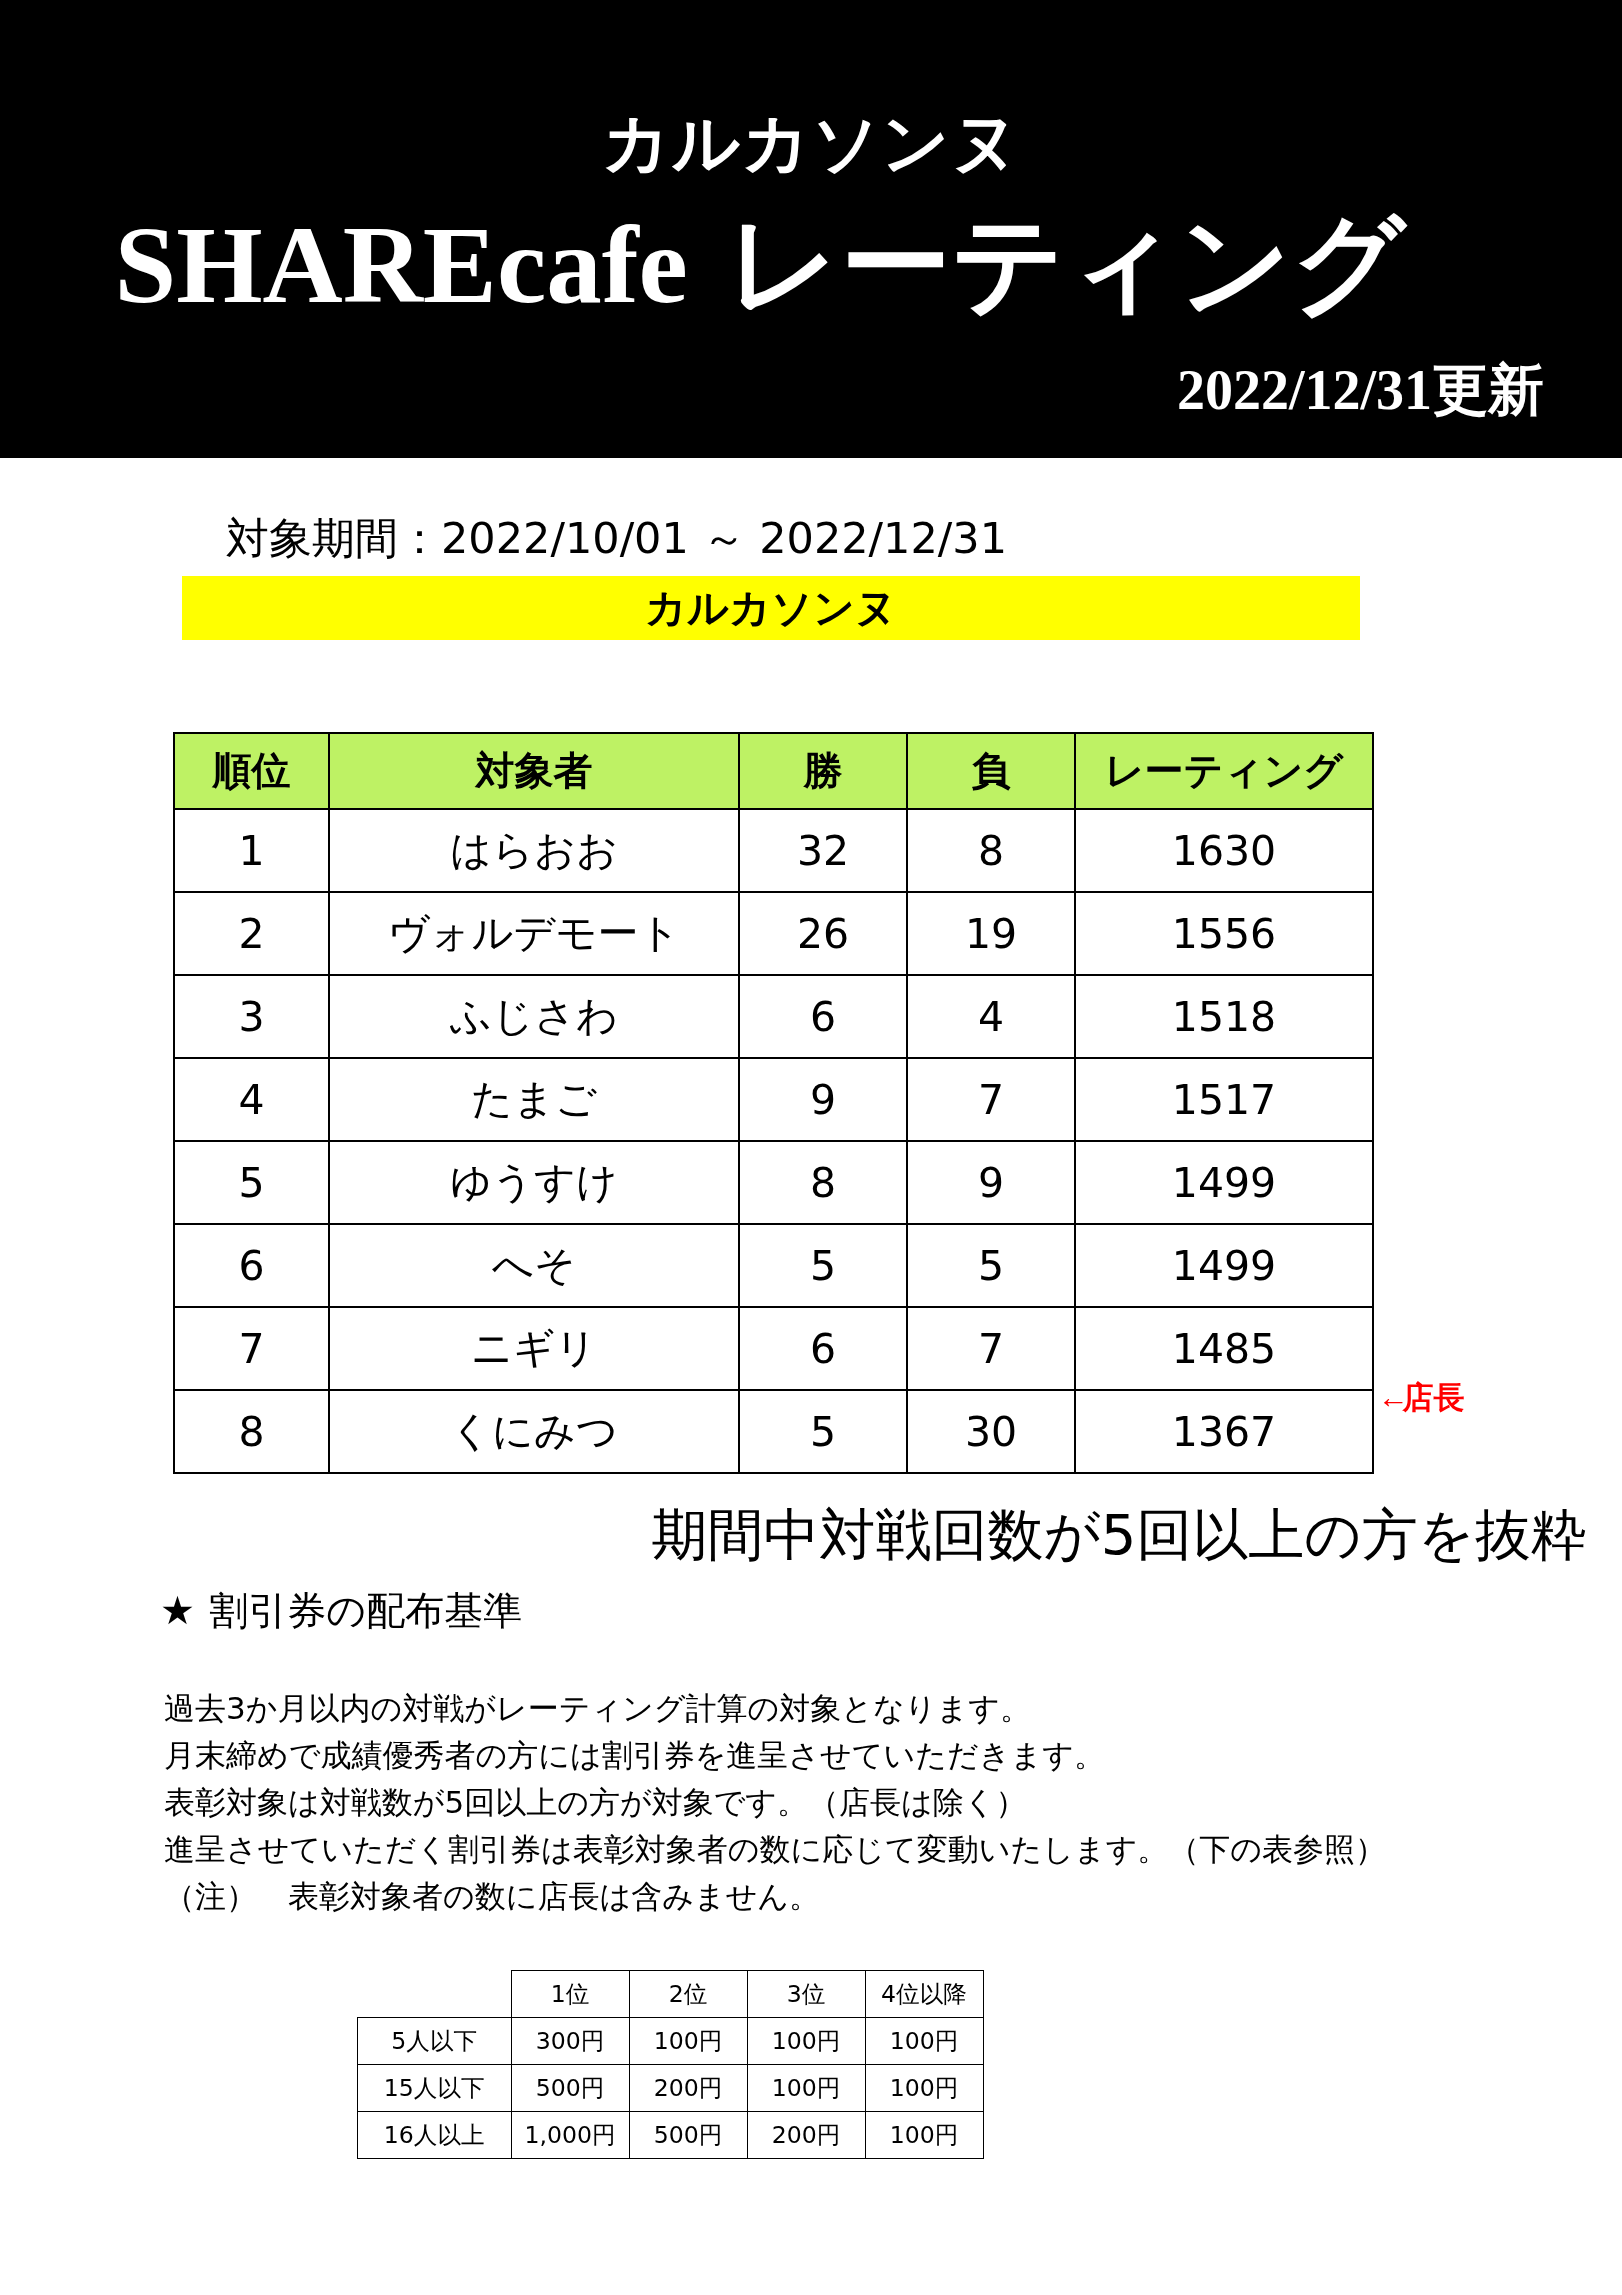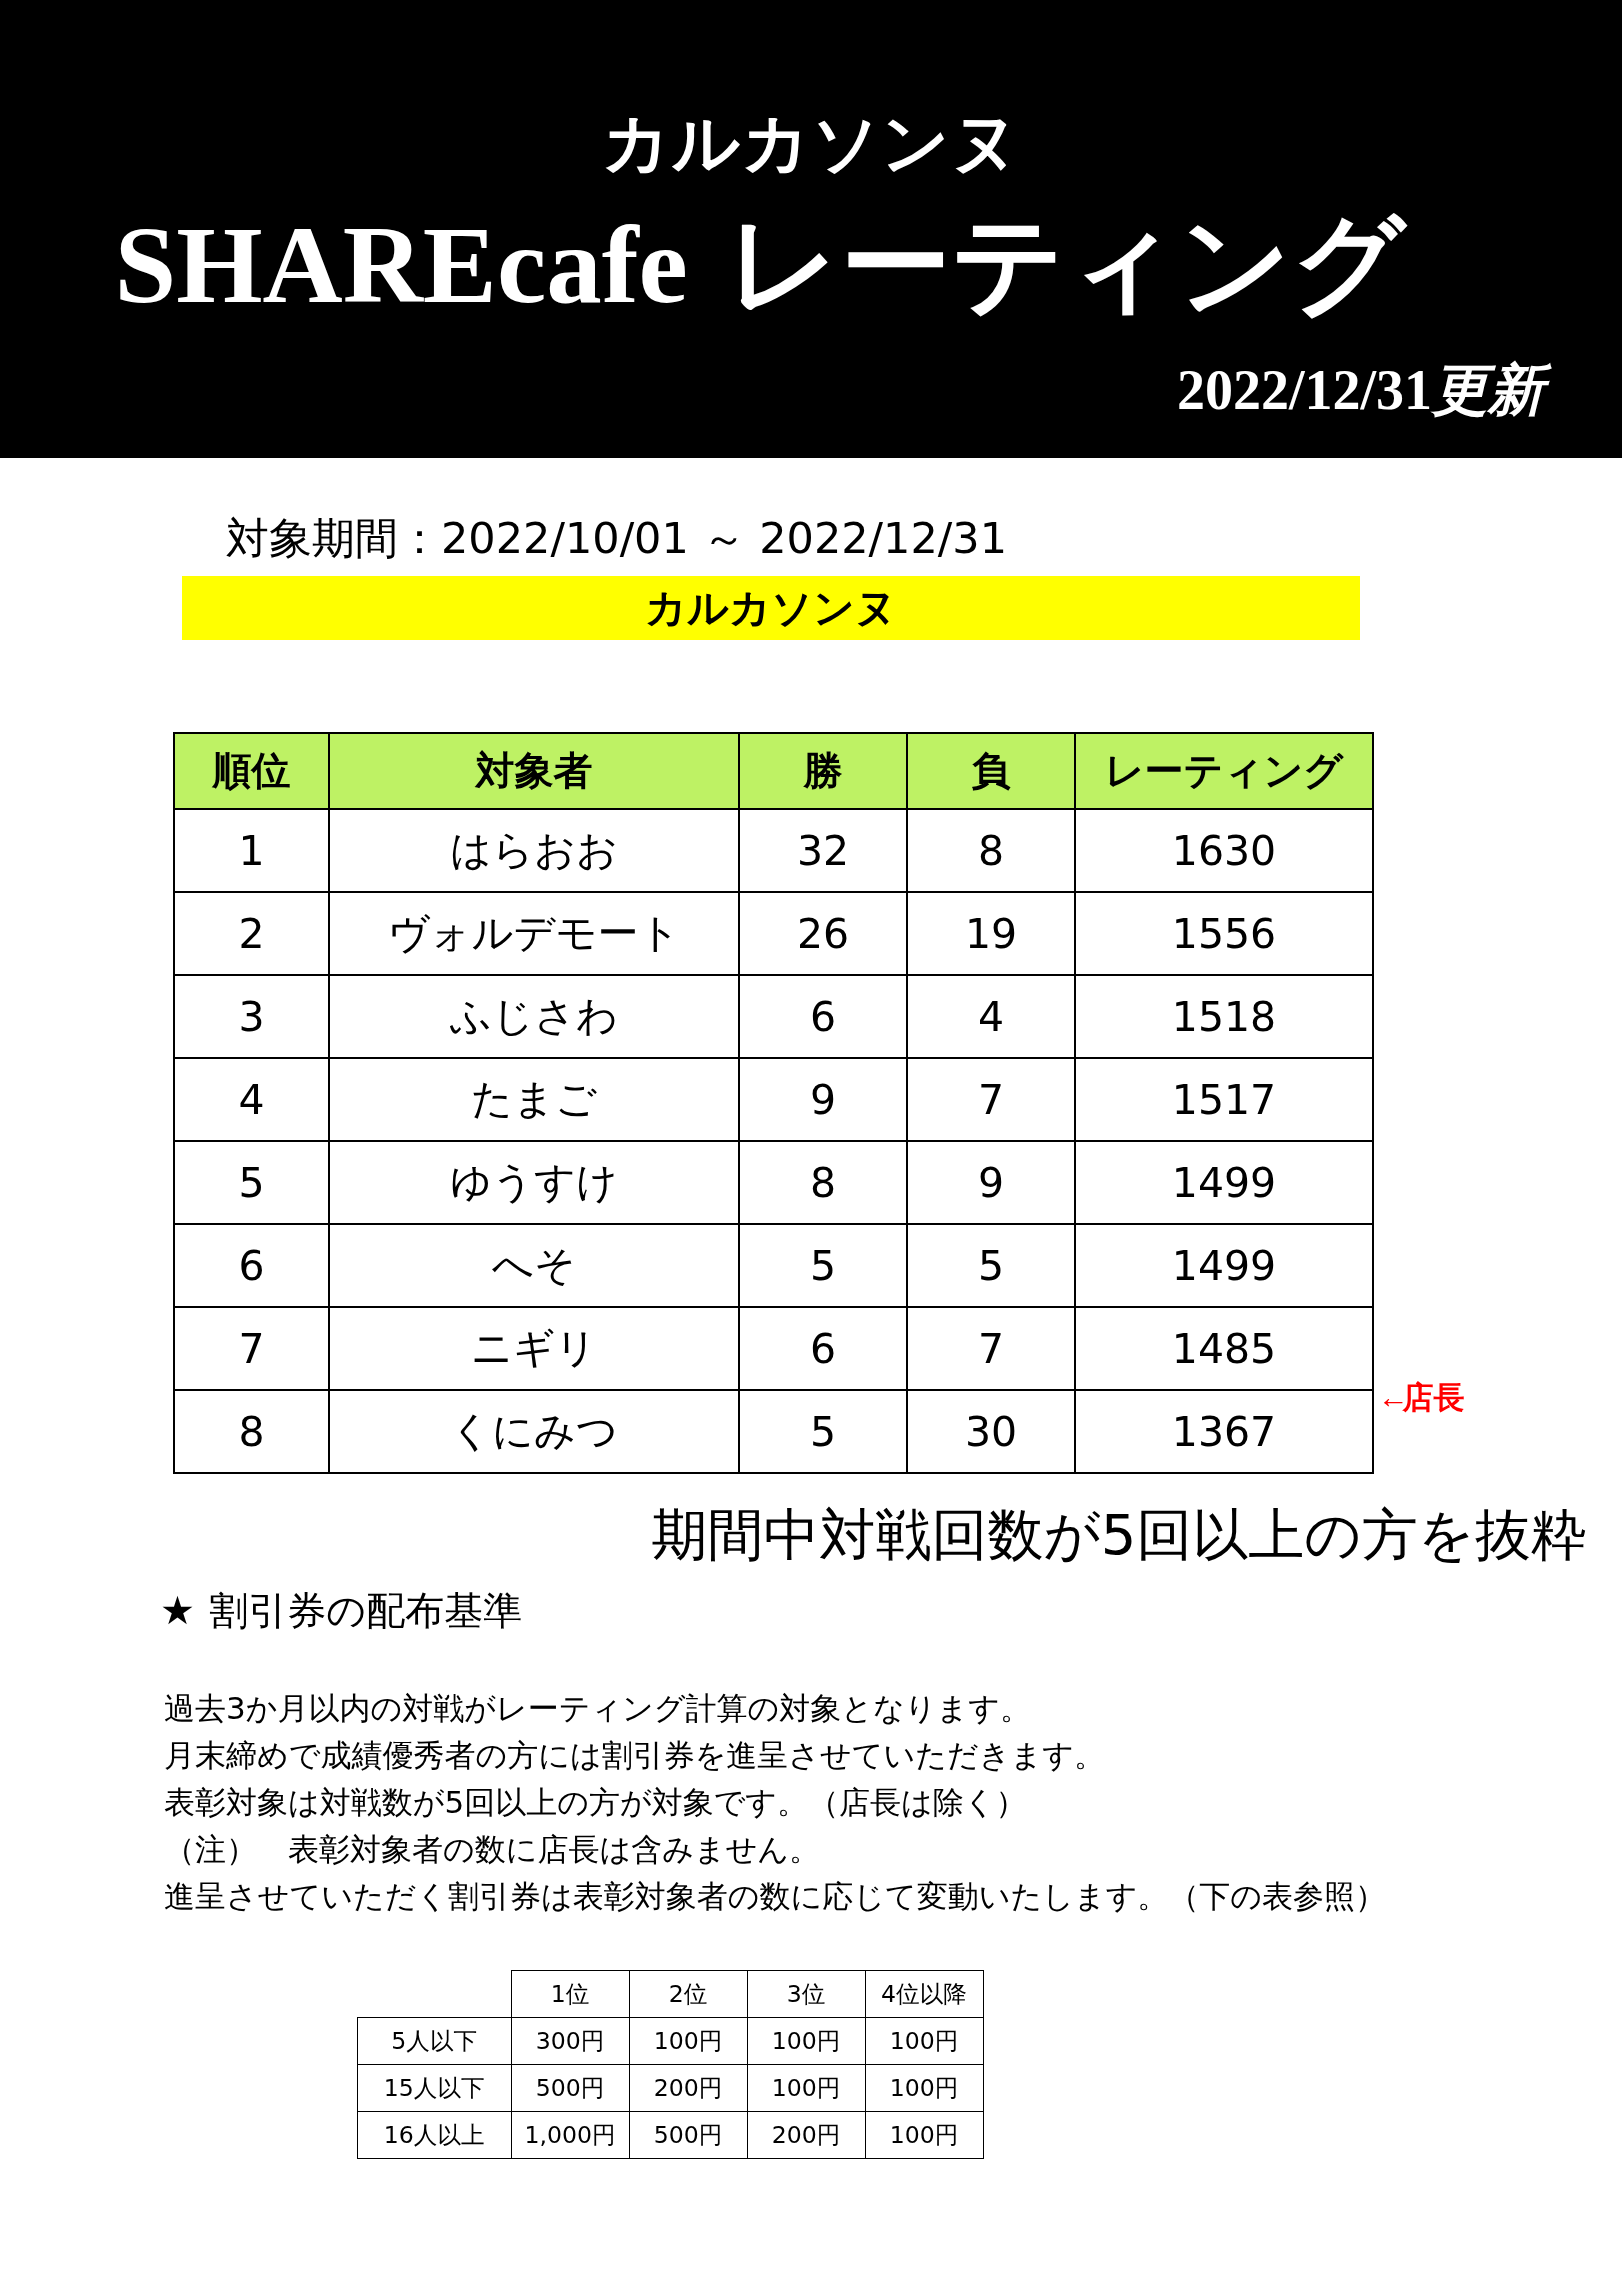--- a/index.html
+++ b/index.html
@@ -56,21 +56,20 @@
     position: absolute;
     right: 79px;
     top: 353px;
     font-size: 56px;
     font-weight: bold;
     font-family: "Liberation Serif", serif;
     white-space: nowrap;
   }
   .header-update .jp {
     font-family: "DejaVu Sans", sans-serif;
-    font-style: italic;
   }
 
   
   .period {
     position: absolute;
     left: 226px;
     top: 510px;
     font-size: 43px;
     font-family: "DejaVu Sans", sans-serif;
     white-space: nowrap;
@@ -277,22 +276,22 @@
 <div class="excerpt-note">期間中対戦回数が5回以上の方を抜粋</div>
 
 <div class="criteria-heading">
   <span class="star">★</span><span>割引券の配布基準</span>
 </div>
 
 <div class="criteria-body">
   <div>過去3か月以内の対戦がレーティング計算の対象となります。</div>
   <div>月末締めで成績優秀者の方には割引券を進呈させていただきます。</div>
   <div>表彰対象は対戦数が5回以上の方が対象です。（店長は除く）</div>
+  <div>進呈させていただく割引券は表彰対象者の数に応じて変動いたします。（下の表参照）</div>
   <div>（注）　表彰対象者の数に店長は含みません。</div>
-  <div>進呈させていただく割引券は表彰対象者の数に応じて変動いたします。（下の表参照）</div>
 </div>
 
 <table class="coupon-table">
   <thead>
     <tr>
       <th class="c-head corner"></th>
       <th class="c-col">1位</th>
       <th class="c-col">2位</th>
       <th class="c-col">3位</th>
       <th class="c-col">4位以降</th>

